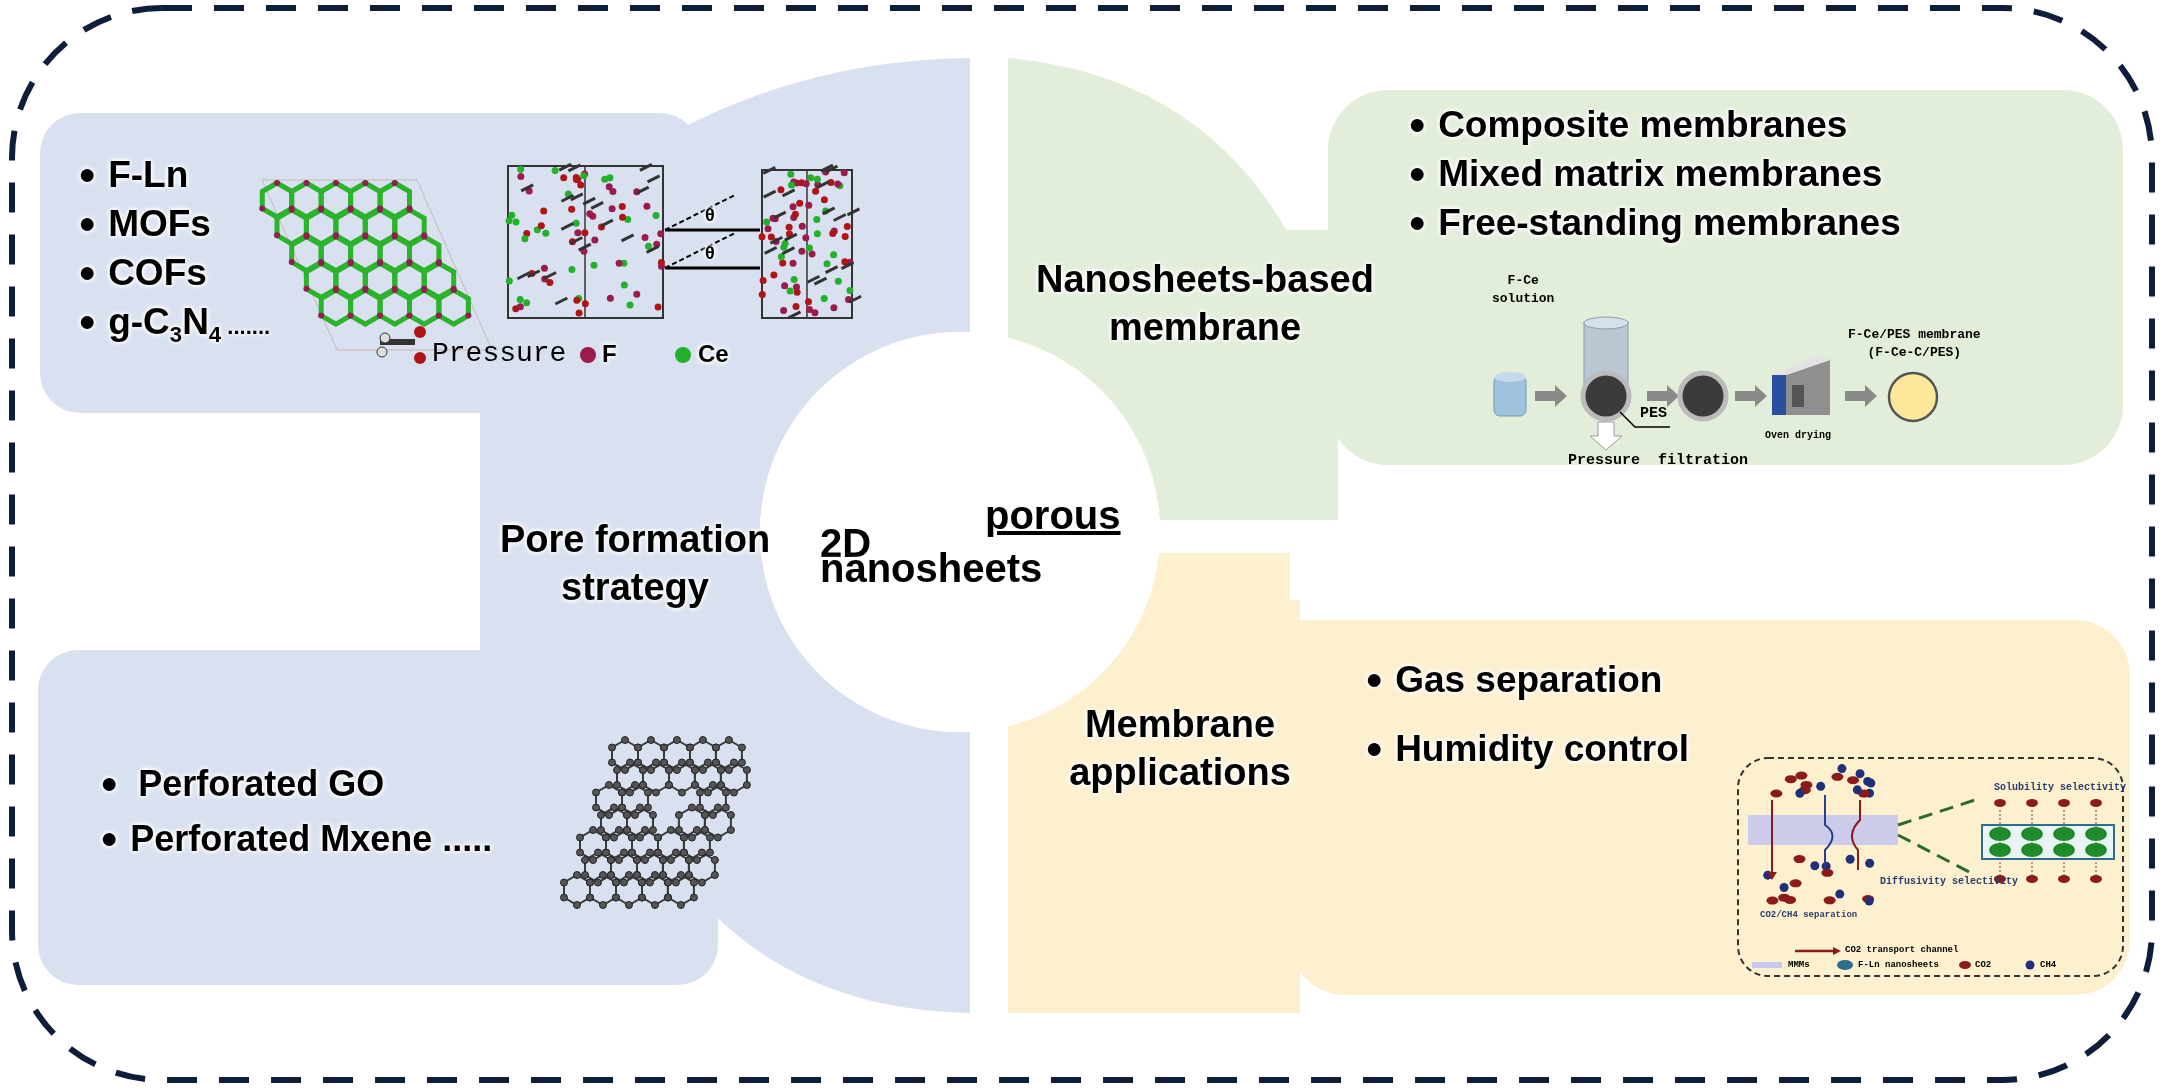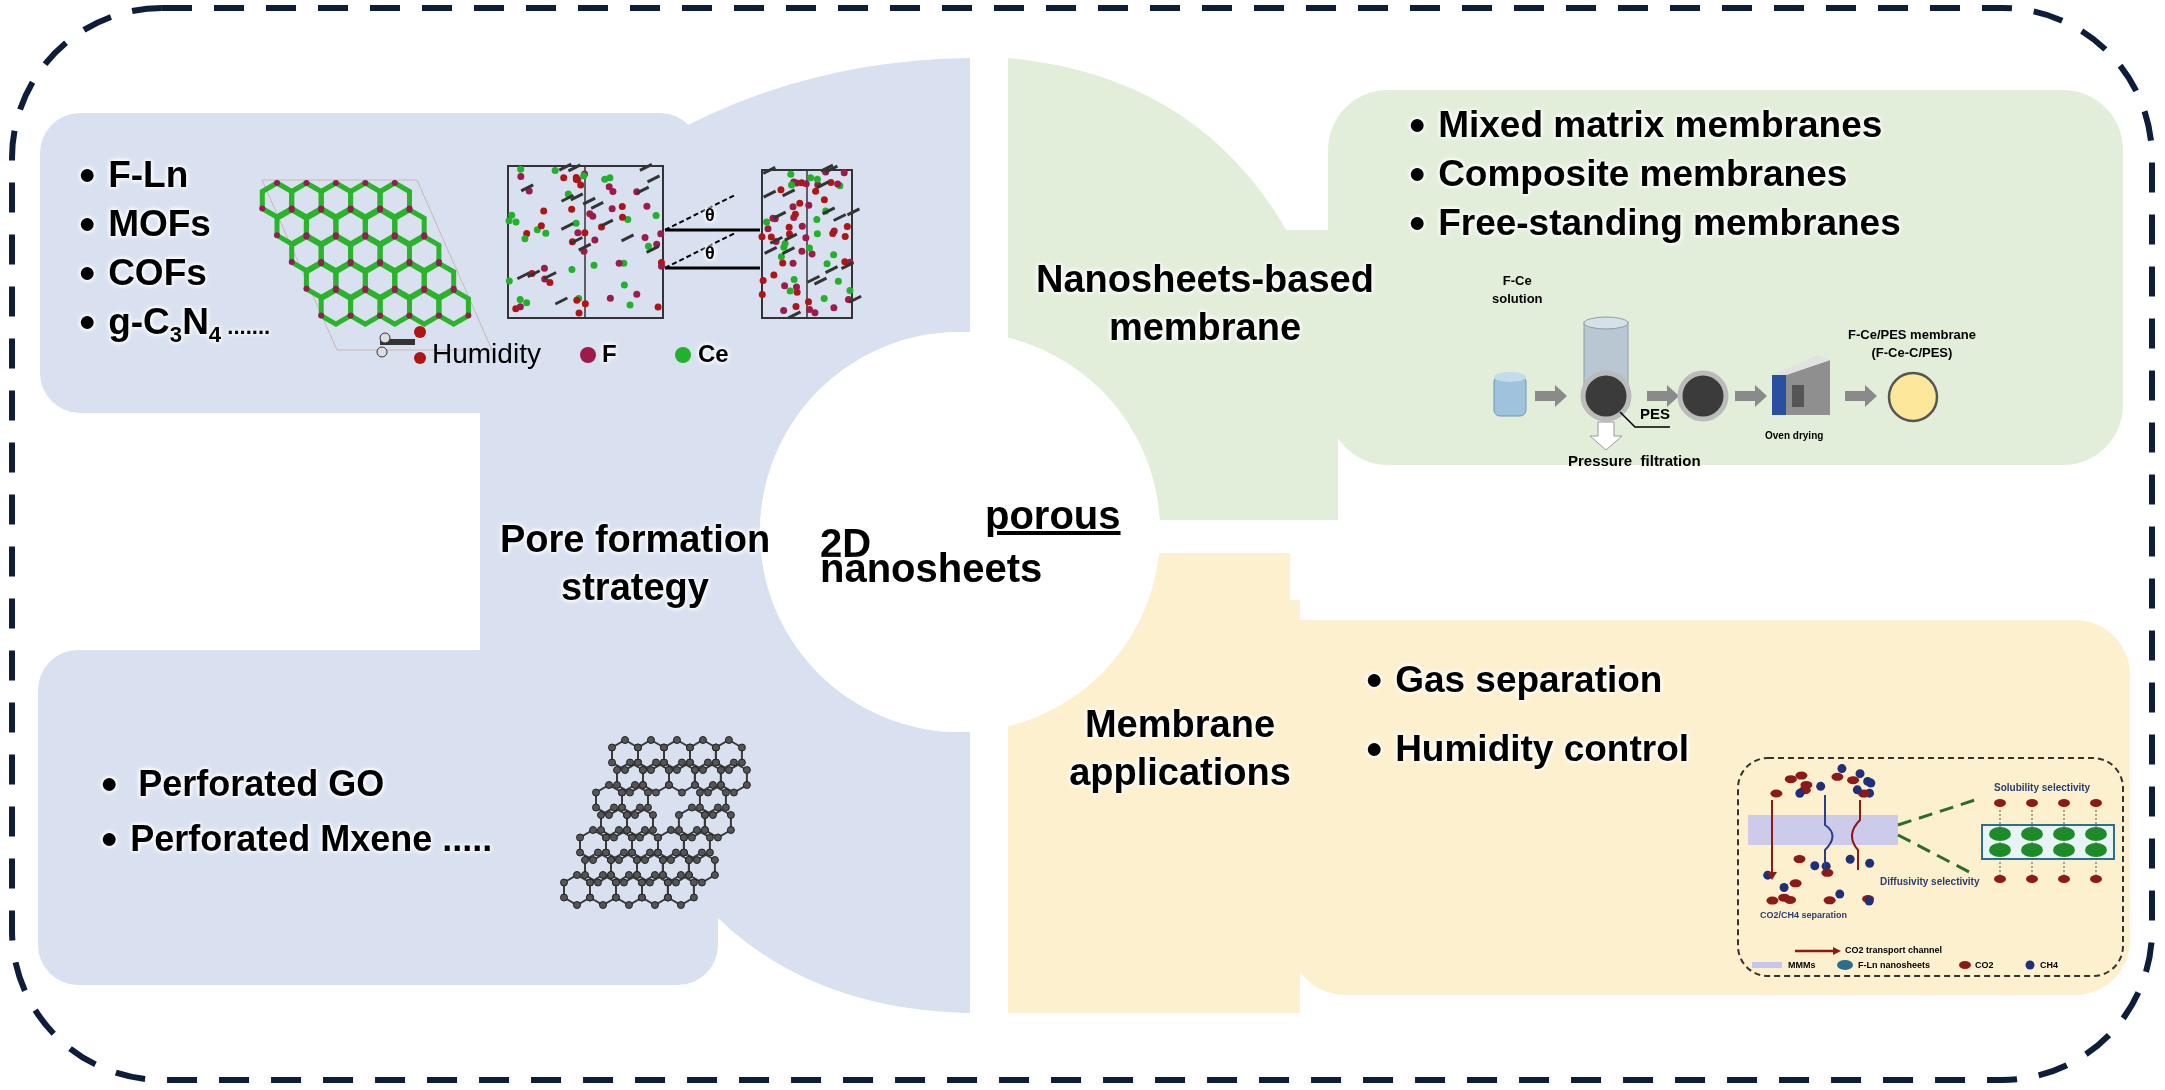--- a/index.html
+++ b/index.html
@@ -6,21 +6,21 @@
   body { width: 2165px; height: 1090px; position: relative; overflow: hidden;
          font-family: "Liberation Sans", sans-serif; }
   .abs { position: absolute; }
   #bg-svg { position: absolute; left: 0; top: 0; }
   .txt { position: absolute; color: #000; font-weight: bold;
          text-shadow: 0 0 4px #fff, 0 0 4px #fff, 0 0 6px #fff; white-space: nowrap; }
   .big { font-size: 37px; line-height: 48px; }
   .mid { font-size: 36px; line-height: 46px; }
   .label { font-size: 38px; line-height: 48px; text-align: center; }
   .bullet::before { content: "\25CF"; margin-right: 12px; font-size: 30px; vertical-align: 3px; }
-  .serif { font-family: Liberation Sans, sans-serif; font-weight: bold; position: absolute; color: #000; white-space: nowrap; }
+  .serif { font-family: Liberation Mono, monospace; font-weight: bold; position: absolute; color: #000; white-space: nowrap; }
   sub { font-size: 60%; }
 </style>
 </head>
 <body>
 
 <svg id="bg-svg" width="2165" height="1090">
 
   <rect x="12" y="8" width="2140" height="1072" rx="150" ry="150" fill="none" stroke="#0d1d3a" stroke-width="6" stroke-dasharray="30 22"></rect>
 
   <g fill="#d9e1f0">
@@ -691,39 +691,39 @@
   <div>strategy</div>
 </div>
 
 <div class="abs" style="left:78px; top:150px;">
   <div class="txt big bullet" style="position:relative;">F-Ln</div>
   <div class="txt big bullet" style="position:relative;">MOFs</div>
   <div class="txt big bullet" style="position:relative;">COFs</div>
   <div class="txt big bullet" style="position:relative;"><span>g-C</span><sub>3</sub><span>N</span><sub>4</sub><span style="font-size:22px;"> .......</span></div>
 </div>
 
-<div class="serif" style="left:432px; top:338px; font-size:28px; font-weight:normal;">Humidity</div>
+<div class="serif" style="left:432px; top:338px; font-size:28px; font-weight:normal;">Pressure</div>
 <div class="txt" style="left:602px; top:340px; font-size:24px;">F</div>
 <div class="txt" style="left:698px; top:340px; font-size:24px;">Ce</div>
 <div class="txt" style="left:705px; top:205px; font-size:18px;">θ</div>
 <div class="txt" style="left:705px; top:243px; font-size:18px;">θ</div>
 
 <div class="abs" style="left:100px; top:760px;">
   <div class="txt mid bullet" style="position:relative;"><span style="margin-left:8px;">Perforated GO</span></div>
   <div class="txt mid bullet" style="position:relative; margin-top:8px;">Perforated Mxene .....</div>
 </div>
 
 <div class="txt label" style="left:1005px; top:255px; width:400px;">
   <div>Nanosheets-based</div>
   <div>membrane</div>
 </div>
 
 <div class="abs" style="left:1408px; top:100px;">
+  <div class="txt big bullet" style="position:relative;">Composite membranes</div>
   <div class="txt big bullet" style="position:relative;">Mixed matrix membranes</div>
-  <div class="txt big bullet" style="position:relative;">Composite membranes</div>
   <div class="txt big bullet" style="position:relative;">Free-standing membranes</div>
 </div>
 
 <div class="serif" style="left:1492px; top:272px; font-size:13px; text-align:center; line-height:18px;">
   <div>F-Ce</div>
   <div>solution</div>
 </div>
 <div class="serif" style="left:1640px; top:405px; font-size:15px;">PES</div>
 <div class="serif" style="left:1568px; top:452px; font-size:15px; white-space:pre;">Pressure  filtration</div>
 <div class="serif" style="left:1765px; top:430px; font-size:10px;">Oven drying</div>

